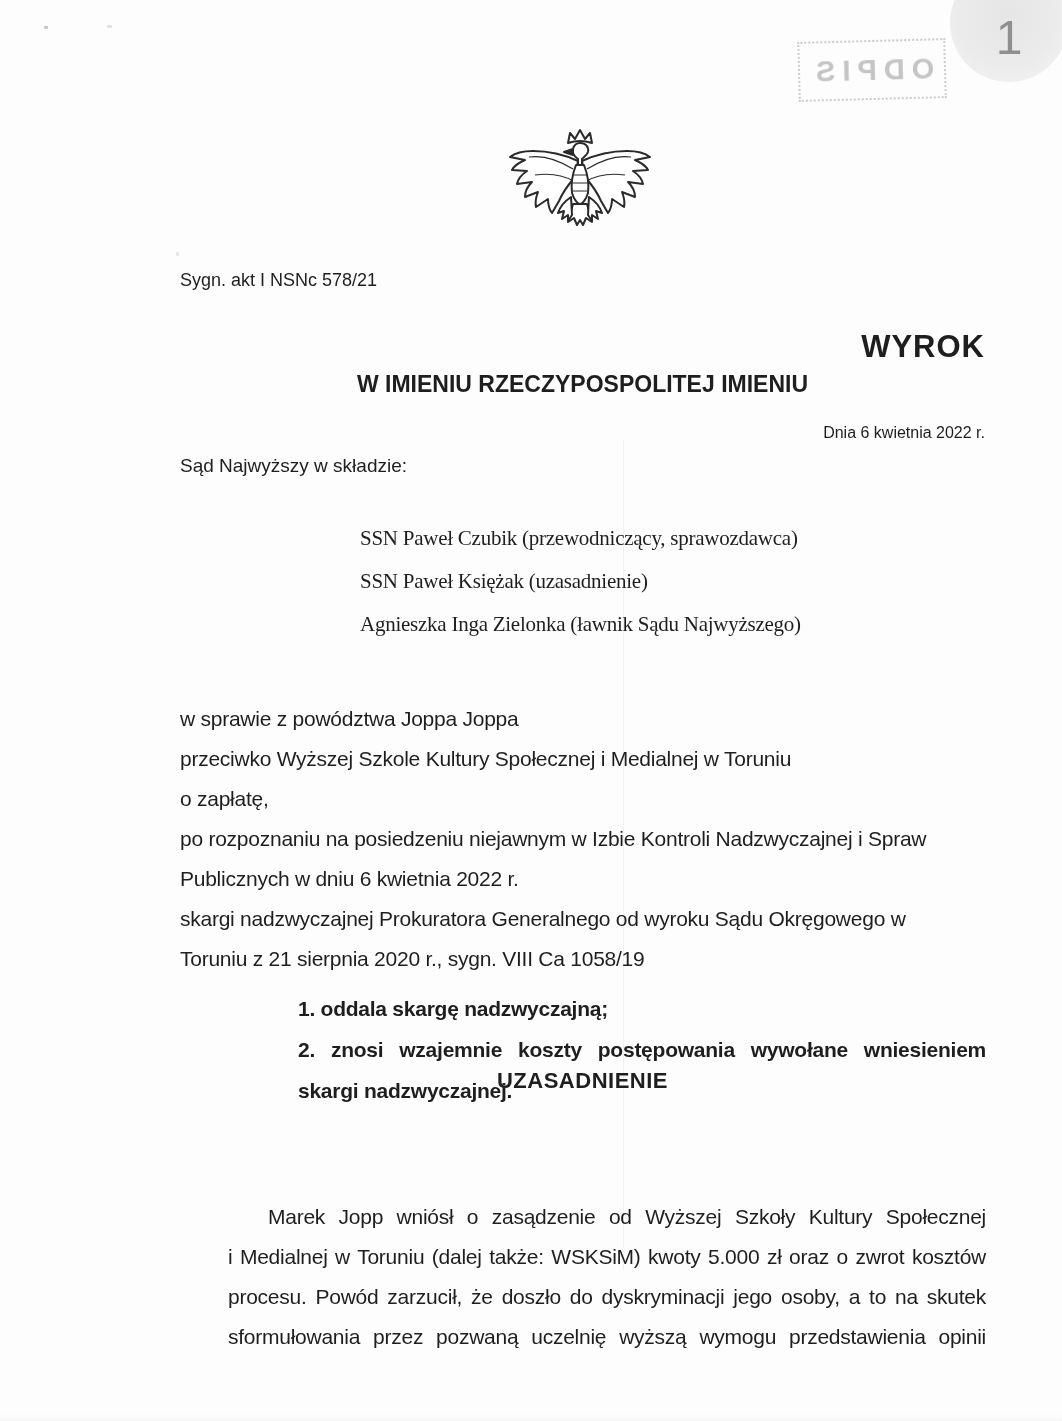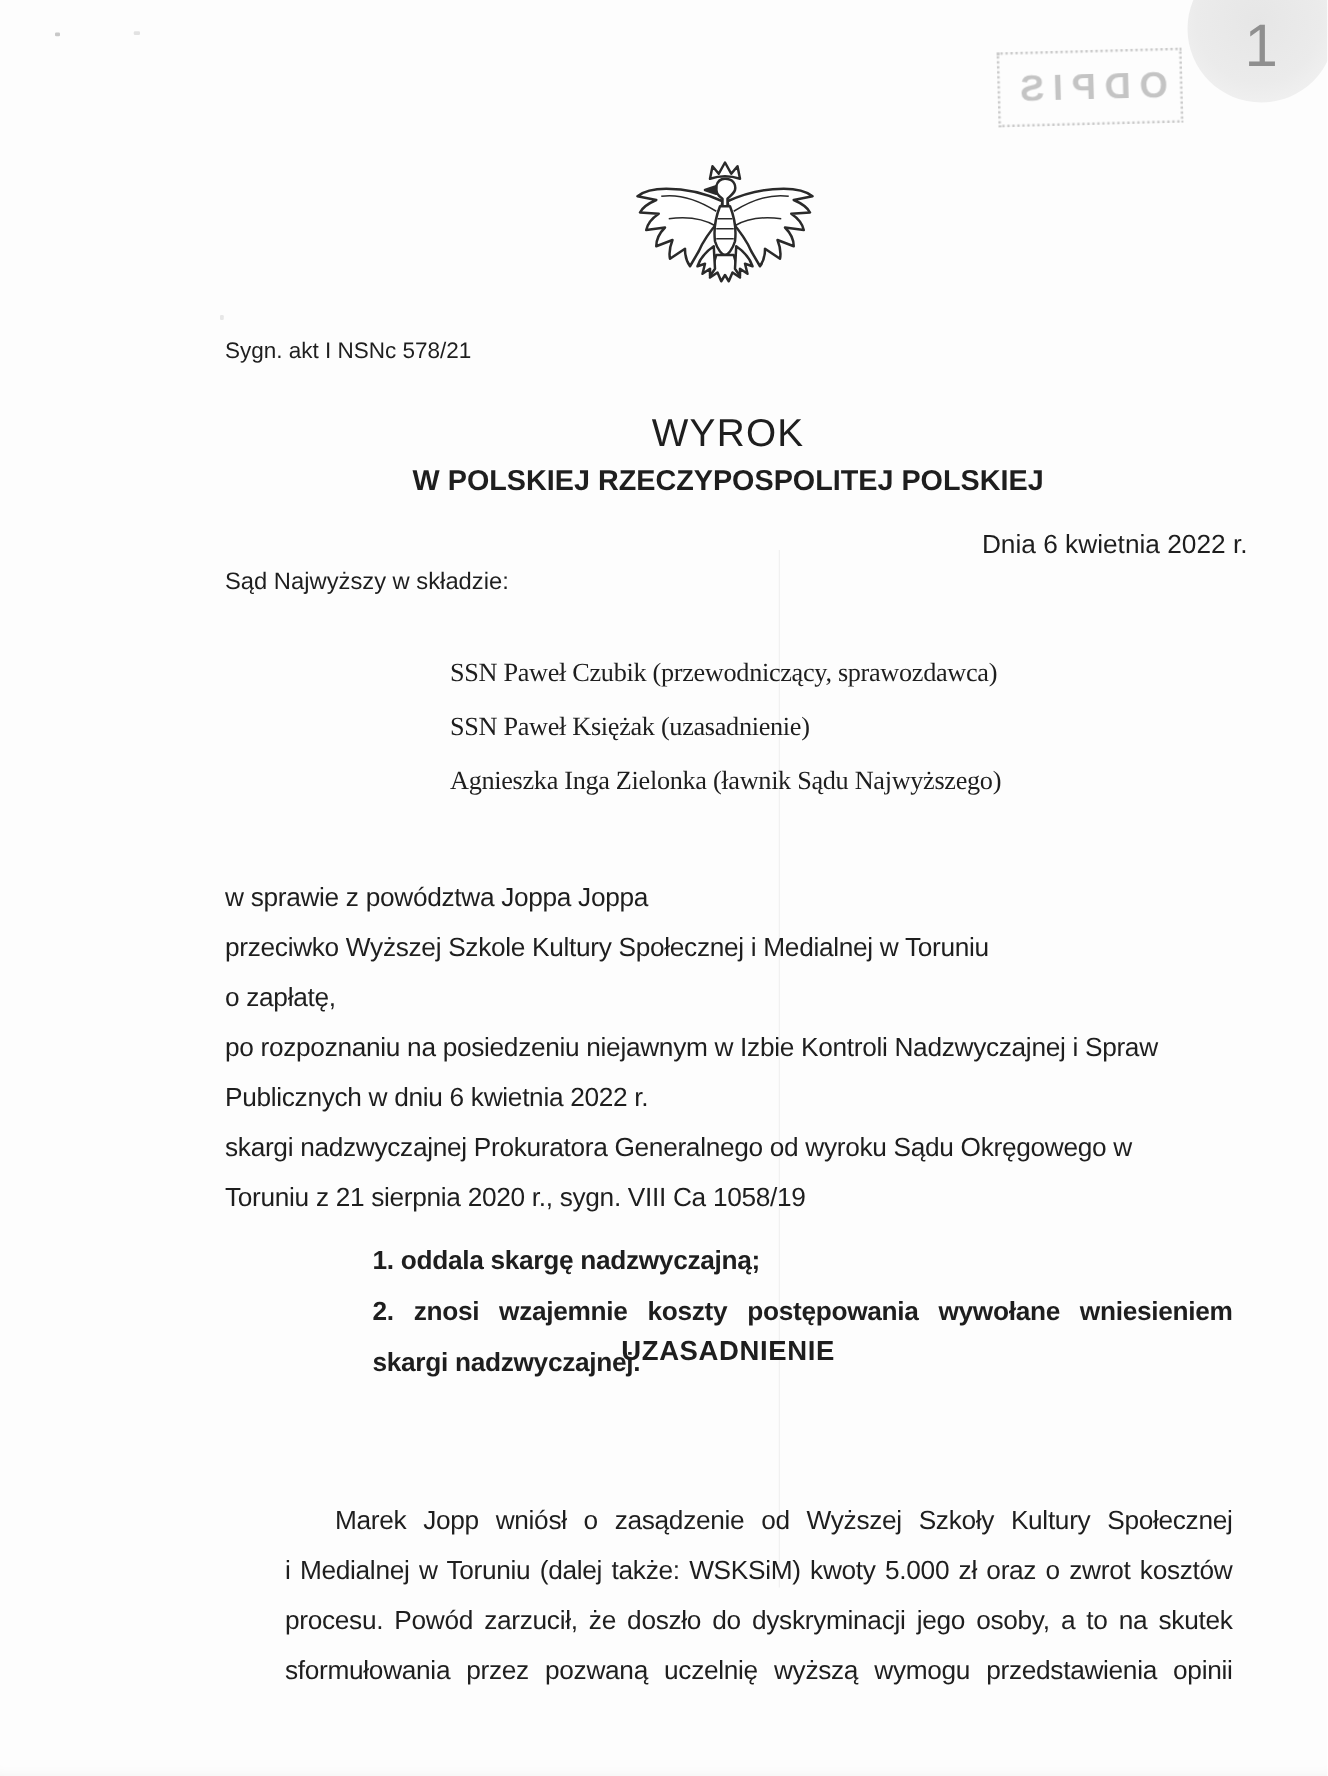--- a/index.html
+++ b/index.html
@@ -34,23 +34,23 @@
   }
   .stamp span{
     transform:scaleX(-1);
     font-weight:700;font-size:29px;letter-spacing:7px;
     color:#c4c4c4;
   }
   
   .emblem{position:absolute;left:505px;top:126px;width:150px;height:128px;}
   
   .case-number{left:180px;top:270px;font-size:18px;}
-  .title{left:180px;top:329px;width:805px;text-align:center;font-size:31px;font-weight:400;letter-spacing:1px;}
+  .title{left:180px;top:329px;width:805px;text-align:right;font-size:31px;font-weight:700;letter-spacing:1px;}
   .subtitle{left:180px;top:371px;width:805px;text-align:center;font-size:23px;font-weight:700;}
-  .date-line{left:193px;top:424px;width:805px;text-align:right;font-size:21px;}
+  .date-line{left:180px;top:424px;width:805px;text-align:right;font-size:16px;}
   .panel-intro{left:180px;top:455px;font-size:19px;}
   
   .bodytext{font-size:21px;letter-spacing:-0.25px;}
   .judges{left:360px;top:517px;font-family:Liberation Serif, serif;}
   .judges div{line-height:43px;white-space:nowrap;}
   .caseblock{left:180px;top:699px;width:806px;}
   .caseblock div{line-height:40px;white-space:nowrap;}
   .ruling{left:298px;top:988px;width:688px;font-weight:700;}
   .ruling div{line-height:41px;}
   .ruling .stretch{text-align:justify;text-align-last:justify;}
@@ -102,21 +102,21 @@
       <path d="M68,77 L63,95 L69,91 L72,98 L75,93 L78,98 L81,91 L87,95 L82,77 Z"></path>
 
       <path d="M66,70 C60,74 55,80 53,86 L59,84 L57,92 L63,88 L63,94 L67,88 Z"></path>
       <path d="M84,70 C90,74 95,80 97,86 L91,84 L93,92 L87,88 L87,94 L83,88 Z"></path>
     </svg>
   </div>
 
   <div class="txt case-number">Sygn. akt I NSNc 578/21</div>
 
   <div class="txt title">WYROK</div>
-  <div class="txt subtitle">W POLSKIEJ RZECZYPOSPOLITEJ POLSKIEJ</div>
+  <div class="txt subtitle">W IMIENIU RZECZYPOSPOLITEJ IMIENIU</div>
 
   <div class="txt date-line">Dnia 6 kwietnia 2022 r.</div>
   <div class="txt panel-intro">Sąd Najwyższy w składzie:</div>
 
   <div class="block judges bodytext">
     <div>SSN Paweł Czubik (przewodniczący, sprawozdawca)</div>
     <div>SSN Paweł Księżak (uzasadnienie)</div>
     <div>Agnieszka Inga Zielonka (ławnik Sądu Najwyższego)</div>
   </div>
 

